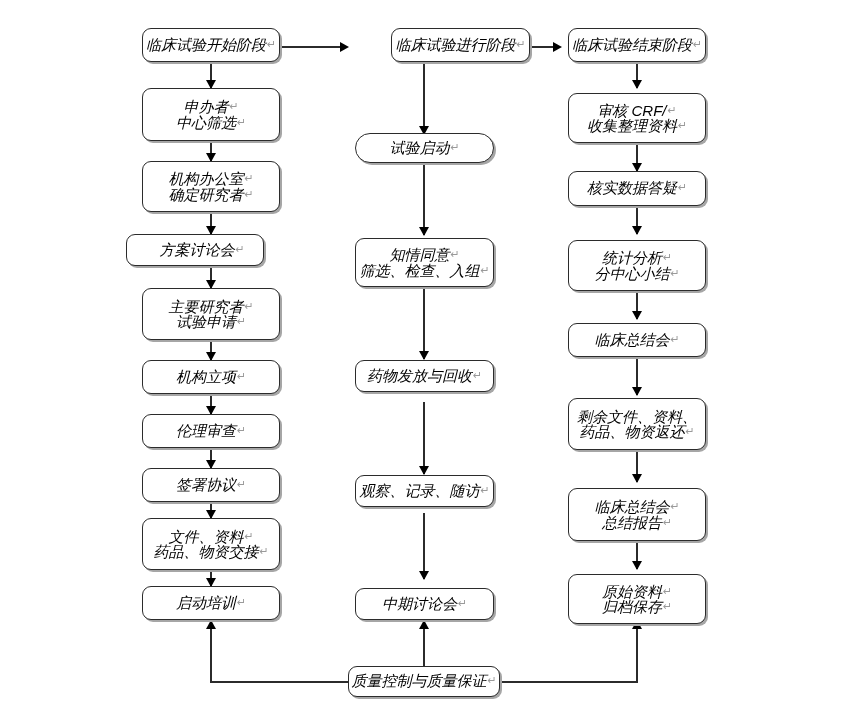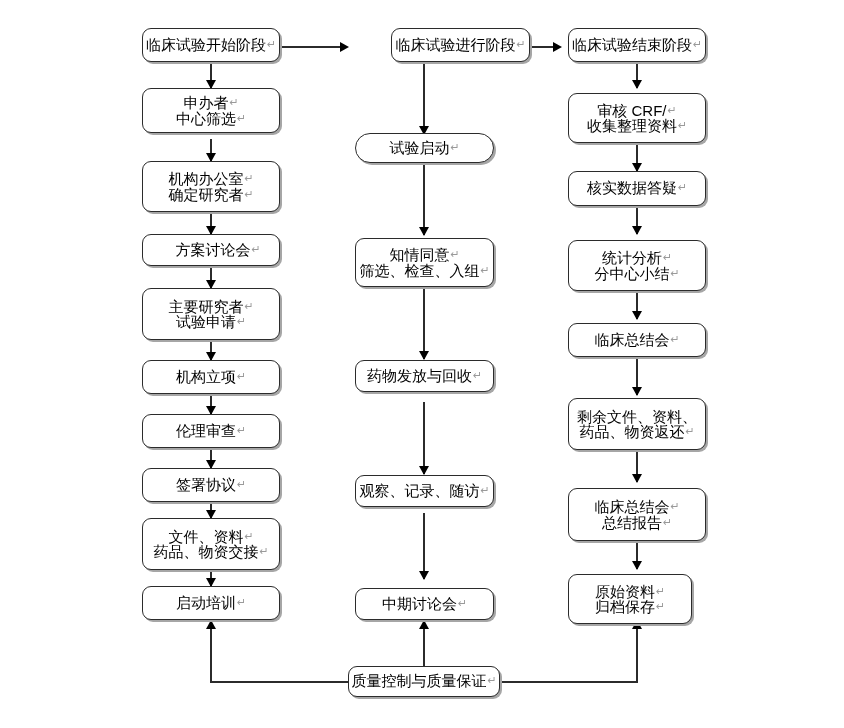--- a/index.html
+++ b/index.html
@@ -12,20 +12,21 @@
     height: 728px;
     font-family: "Liberation Sans", "DejaVu Sans", sans-serif;
     color: #000000;
     overflow: hidden;
   }
   #canvas {
     position: relative;
     width: 844px;
     height: 728px;
     background: #ffffff;
+    font-style: italic;
   }
 
   
   .node {
     position: absolute;
     box-sizing: border-box;
     border: 1px solid #2b2b2b;
     border-radius: 9px;
     background: #ffffff;
     display: flex;
@@ -149,31 +150,31 @@
   <div class="arrow up" style="left:419px; top:620px;"></div>
 
   <div class="hline" style="left:494px; top:681px; width:144px;"></div>
   <div class="vline" style="left:636px; top:628px; height:55px;"></div>
   <div class="arrow up" style="left:632px; top:620px;"></div>
 
   <div class="node" style="left:142px; top:28px; width:138px; height:34px;">
     <span class="ln"><span>临床试验开始阶段</span><span class="pil">↵</span></span>
   </div>
 
-  <div class="node two" style="left:142px; top:88px; width:138px; height:45px;">
+  <div class="node two" style="left:142px; top:88px; width:138px; height:53px;">
     <span class="ln"><span>申办者</span><span class="pil">↵</span></span>
     <span class="ln"><span>中心筛选</span><span class="pil">↵</span></span>
   </div>
 
   <div class="node two" style="left:142px; top:161px; width:138px; height:51px;">
     <span class="ln"><span>机构办公室</span><span class="pil">↵</span></span>
     <span class="ln"><span>确定研究者</span><span class="pil">↵</span></span>
   </div>
 
-  <div class="node" style="left:142px; top:234px; width:138px; height:32px;padding-left:14px;">
+  <div class="node" style="left:126px; top:234px; width:138px; height:32px;padding-left:14px;">
     <span class="ln"><span>方案讨论会</span><span class="pil">↵</span></span>
   </div>
 
   <div class="node two" style="left:142px; top:288px; width:138px; height:52px;">
     <span class="ln"><span>主要研究者</span><span class="pil">↵</span></span>
     <span class="ln"><span>试验申请</span><span class="pil">↵</span></span>
   </div>
 
   <div class="node" style="left:142px; top:360px; width:138px; height:34px;">
     <span class="ln"><span>机构立项</span><span class="pil">↵</span></span>
@@ -246,21 +247,21 @@
   <div class="node two" style="left:568px; top:398px; width:138px; height:52px;">
     <span class="ln"><span>剩余文件、资料、</span></span>
     <span class="ln"><span>药品、物资返还</span><span class="pil">↵</span></span>
   </div>
 
   <div class="node two" style="left:568px; top:488px; width:138px; height:53px;">
     <span class="ln"><span>临床总结会</span><span class="pil">↵</span></span>
     <span class="ln"><span>总结报告</span><span class="pil">↵</span></span>
   </div>
 
-  <div class="node two" style="left:568px; top:574px; width:124px; height:50px;">
+  <div class="node two" style="left:568px; top:574px; width:138px; height:50px;">
     <span class="ln"><span>原始资料</span><span class="pil">↵</span></span>
     <span class="ln"><span>归档保存</span><span class="pil">↵</span></span>
   </div>
 
   <div class="node" style="left:348px; top:666px; width:152px; height:31px;">
     <span class="ln"><span>质量控制与质量保证</span><span class="pil">↵</span></span>
   </div>
 
 </div>
 

